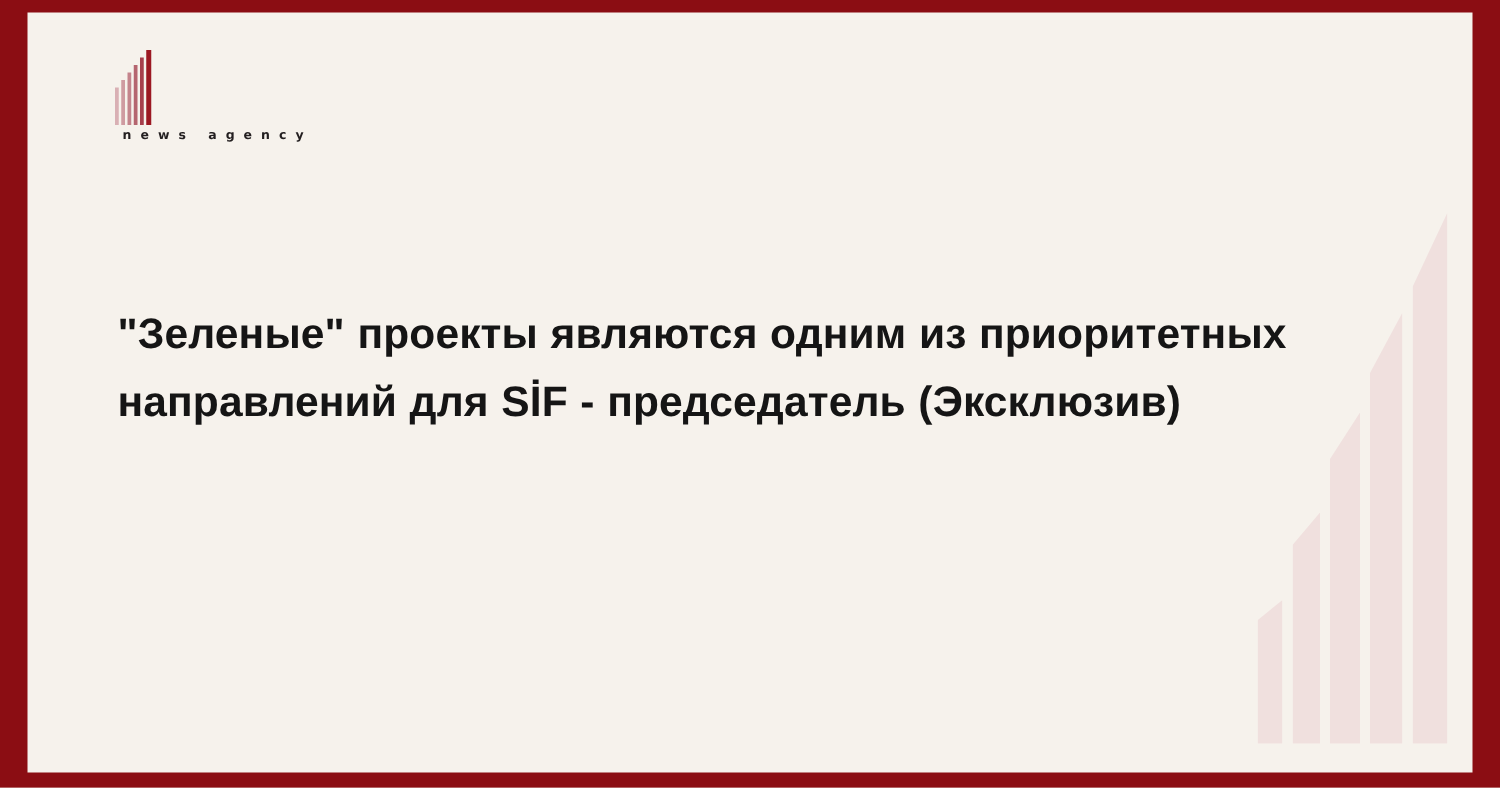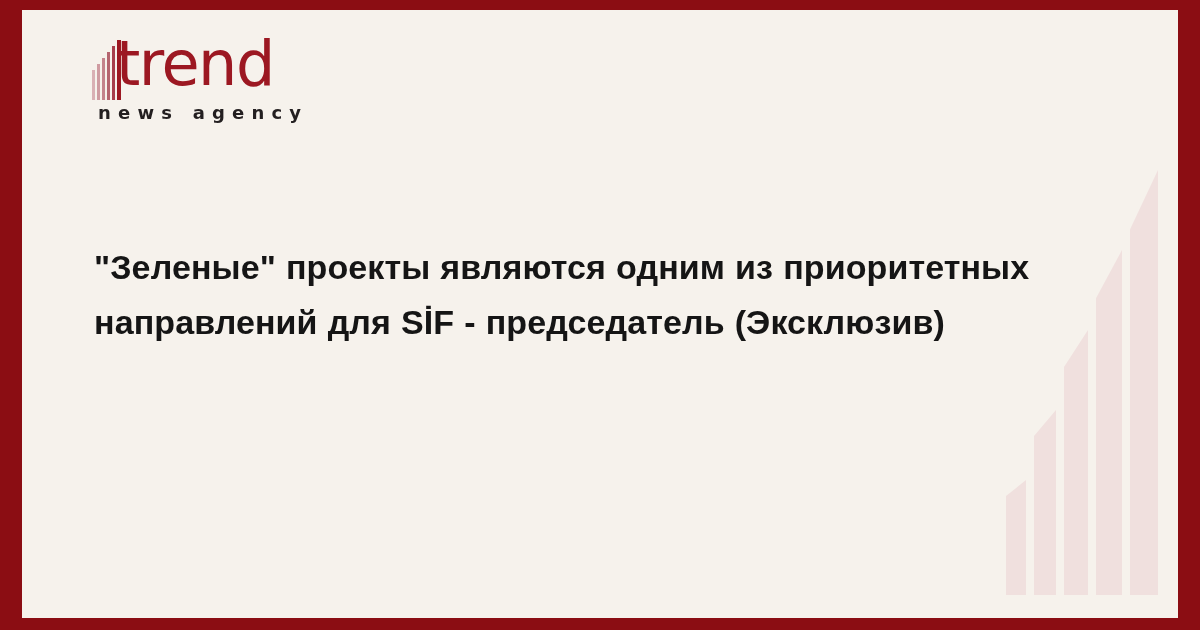--- a/index.html
+++ b/index.html
@@ -83,21 +83,21 @@
     font-weight: 400;
     letter-spacing: -1.5px;
     color: #9c1822;
     line-height: 1;
   }
   .logo-sub {
     position: absolute;
     left: 6px;
     top: 64px;
     font-family: "DejaVu Sans", "Liberation Sans", sans-serif;
-    font-size: 18px;
+    font-size: 10px;
     font-weight: 600;
     letter-spacing: 7.2px;
     color: #231f20;
     line-height: 1;
     white-space: nowrap;
   }
 
   
   .headline {
     position: absolute;
@@ -130,21 +130,20 @@
     <div class="logo">
       <div class="logo-mark">
         <div class="logo-bars">
             <div class="lbar" style="left: 0px; width: 3px; height: 30px; background: rgb(217, 176, 180);"></div>
             <div class="lbar" style="left: 5px; width: 3px; height: 36px; background: rgb(207, 155, 161);"></div>
             <div class="lbar" style="left: 10px; width: 3px; height: 42px; background: rgb(196, 132, 140);"></div>
             <div class="lbar" style="left: 15px; width: 3px; height: 48px; background: rgb(181, 101, 111);"></div>
             <div class="lbar" style="left: 20px; width: 3px; height: 54px; background: rgb(167, 63, 76);"></div>
             <div class="lbar" style="left: 25px; width: 4px; height: 60px; background: rgb(156, 24, 34);"></div>
           </div>
-        <div class="logo-word">trend</div>
       </div>
       <div class="logo-sub">news agency</div>
     </div>
 
     <div class="headline">"Зеленые" проекты являются одним из приоритетных направлений для SİF - председатель (Эксклюзив)</div>
 
   </div>
 </div>
 
 </body></html>

